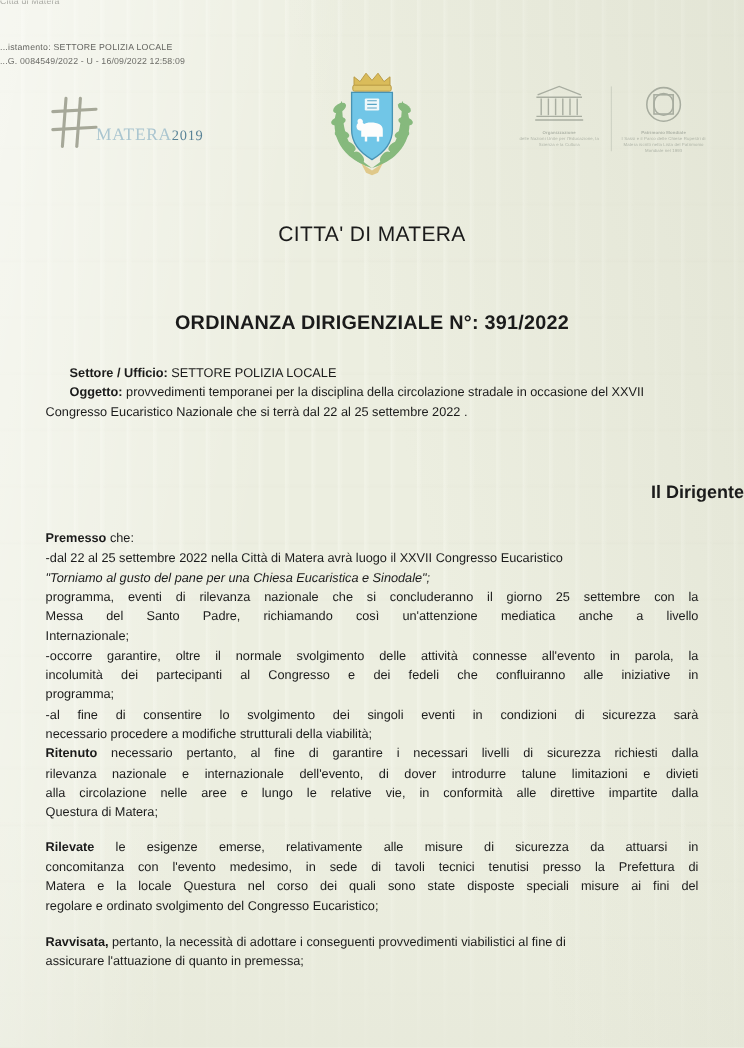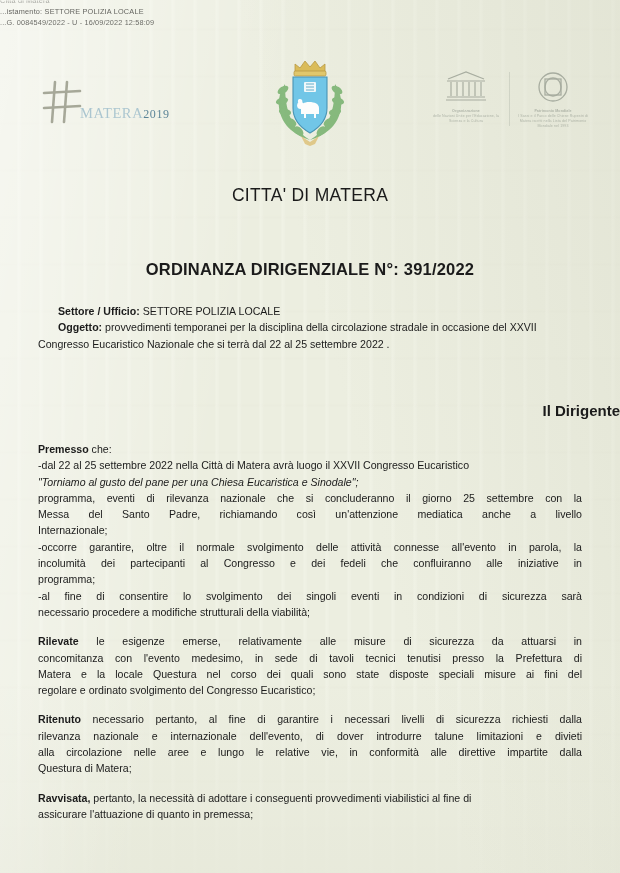--- a/index.html
+++ b/index.html
@@ -58,21 +58,21 @@
     color: #4a4a46;
     letter-spacing: 0.15px;
     white-space: nowrap;
     font-family: "Liberation Sans", sans-serif;
   }
   .protocol-stamp .stamp-line { display: block; }
   .protocol-stamp .stamp-line-1 {
     opacity: 0.45;
     clip-path: inset(48% 0 0 0);
   }
-  .protocol-stamp .stamp-line-2 { opacity: 0.85; letter-spacing: 0.2px; }
+  .protocol-stamp .stamp-line-2 { opacity: 0.85; letter-spacing: 0.2px; margin-top: 28px; }
   .protocol-stamp .stamp-line-3 { opacity: 0.8; }
 
   
   .logo-band {
     position: absolute;
     top: 54px;
     left: 0;
     right: 0;
     height: 96px;
     z-index: 4;
@@ -343,35 +343,35 @@
     <span class="ln justify-line">programma, eventi di rilevanza nazionale che si concluderanno il giorno 25 settembre con la</span>
     <span class="ln justify-line">Messa del Santo Padre, richiamando così un'attenzione mediatica anche a livello</span>
     <span class="ln">Internazionale;</span>
     <span class="ln justify-line">-occorre garantire, oltre il normale svolgimento delle attività connesse all'evento in parola, la</span>
     <span class="ln justify-line">incolumità dei partecipanti al Congresso e dei fedeli che confluiranno alle iniziative in</span>
     <span class="ln">programma;</span>
     <span class="ln justify-line">-al fine di consentire lo svolgimento dei singoli eventi in condizioni di sicurezza sarà</span>
     <span class="ln">necessario procedere a modifiche strutturali della viabilità;</span>
   </div>
 
+  <div class="para">
+    <span class="ln justify-line"><span class="lead">Ritenuto</span><span> necessario pertanto, al fine di garantire i necessari livelli di sicurezza richiesti dalla</span></span>
+    <span class="ln justify-line">rilevanza nazionale e internazionale dell'evento, di dover introdurre talune limitazioni e divieti</span>
+    <span class="ln justify-line">alla circolazione nelle aree e lungo le relative vie, in conformità alle direttive impartite dalla</span>
+    <span class="ln">Questura di Matera;</span>
+  </div>
+
   <div class="para" style="margin-top:13px">
     <span class="ln justify-line"><span class="lead">Rilevate</span><span> le esigenze emerse, relativamente alle misure di sicurezza da attuarsi in</span></span>
     <span class="ln justify-line">concomitanza con l'evento medesimo, in sede di tavoli tecnici tenutisi presso la Prefettura di</span>
     <span class="ln justify-line">Matera e la locale Questura nel corso dei quali sono state disposte speciali misure ai fini del</span>
     <span class="ln">regolare e ordinato svolgimento del Congresso Eucaristico;</span>
   </div>
 
   <div class="para">
-    <span class="ln justify-line"><span class="lead">Ritenuto</span><span> necessario pertanto, al fine di garantire i necessari livelli di sicurezza richiesti dalla</span></span>
-    <span class="ln justify-line">rilevanza nazionale e internazionale dell'evento, di dover introdurre talune limitazioni e divieti</span>
-    <span class="ln justify-line">alla circolazione nelle aree e lungo le relative vie, in conformità alle direttive impartite dalla</span>
-    <span class="ln">Questura di Matera;</span>
-  </div>
-
-  <div class="para">
     <span class="ln"><span class="lead">Ravvisata,</span><span> pertanto, la necessità di adottare i conseguenti provvedimenti viabilistici al fine di</span></span>
     <span class="ln">assicurare l'attuazione di quanto in premessa;</span>
   </div>
 
 </div>
 
 <div class="scan-streaks"></div>
 <div class="paper-texture"></div>
 
 </body></html>

